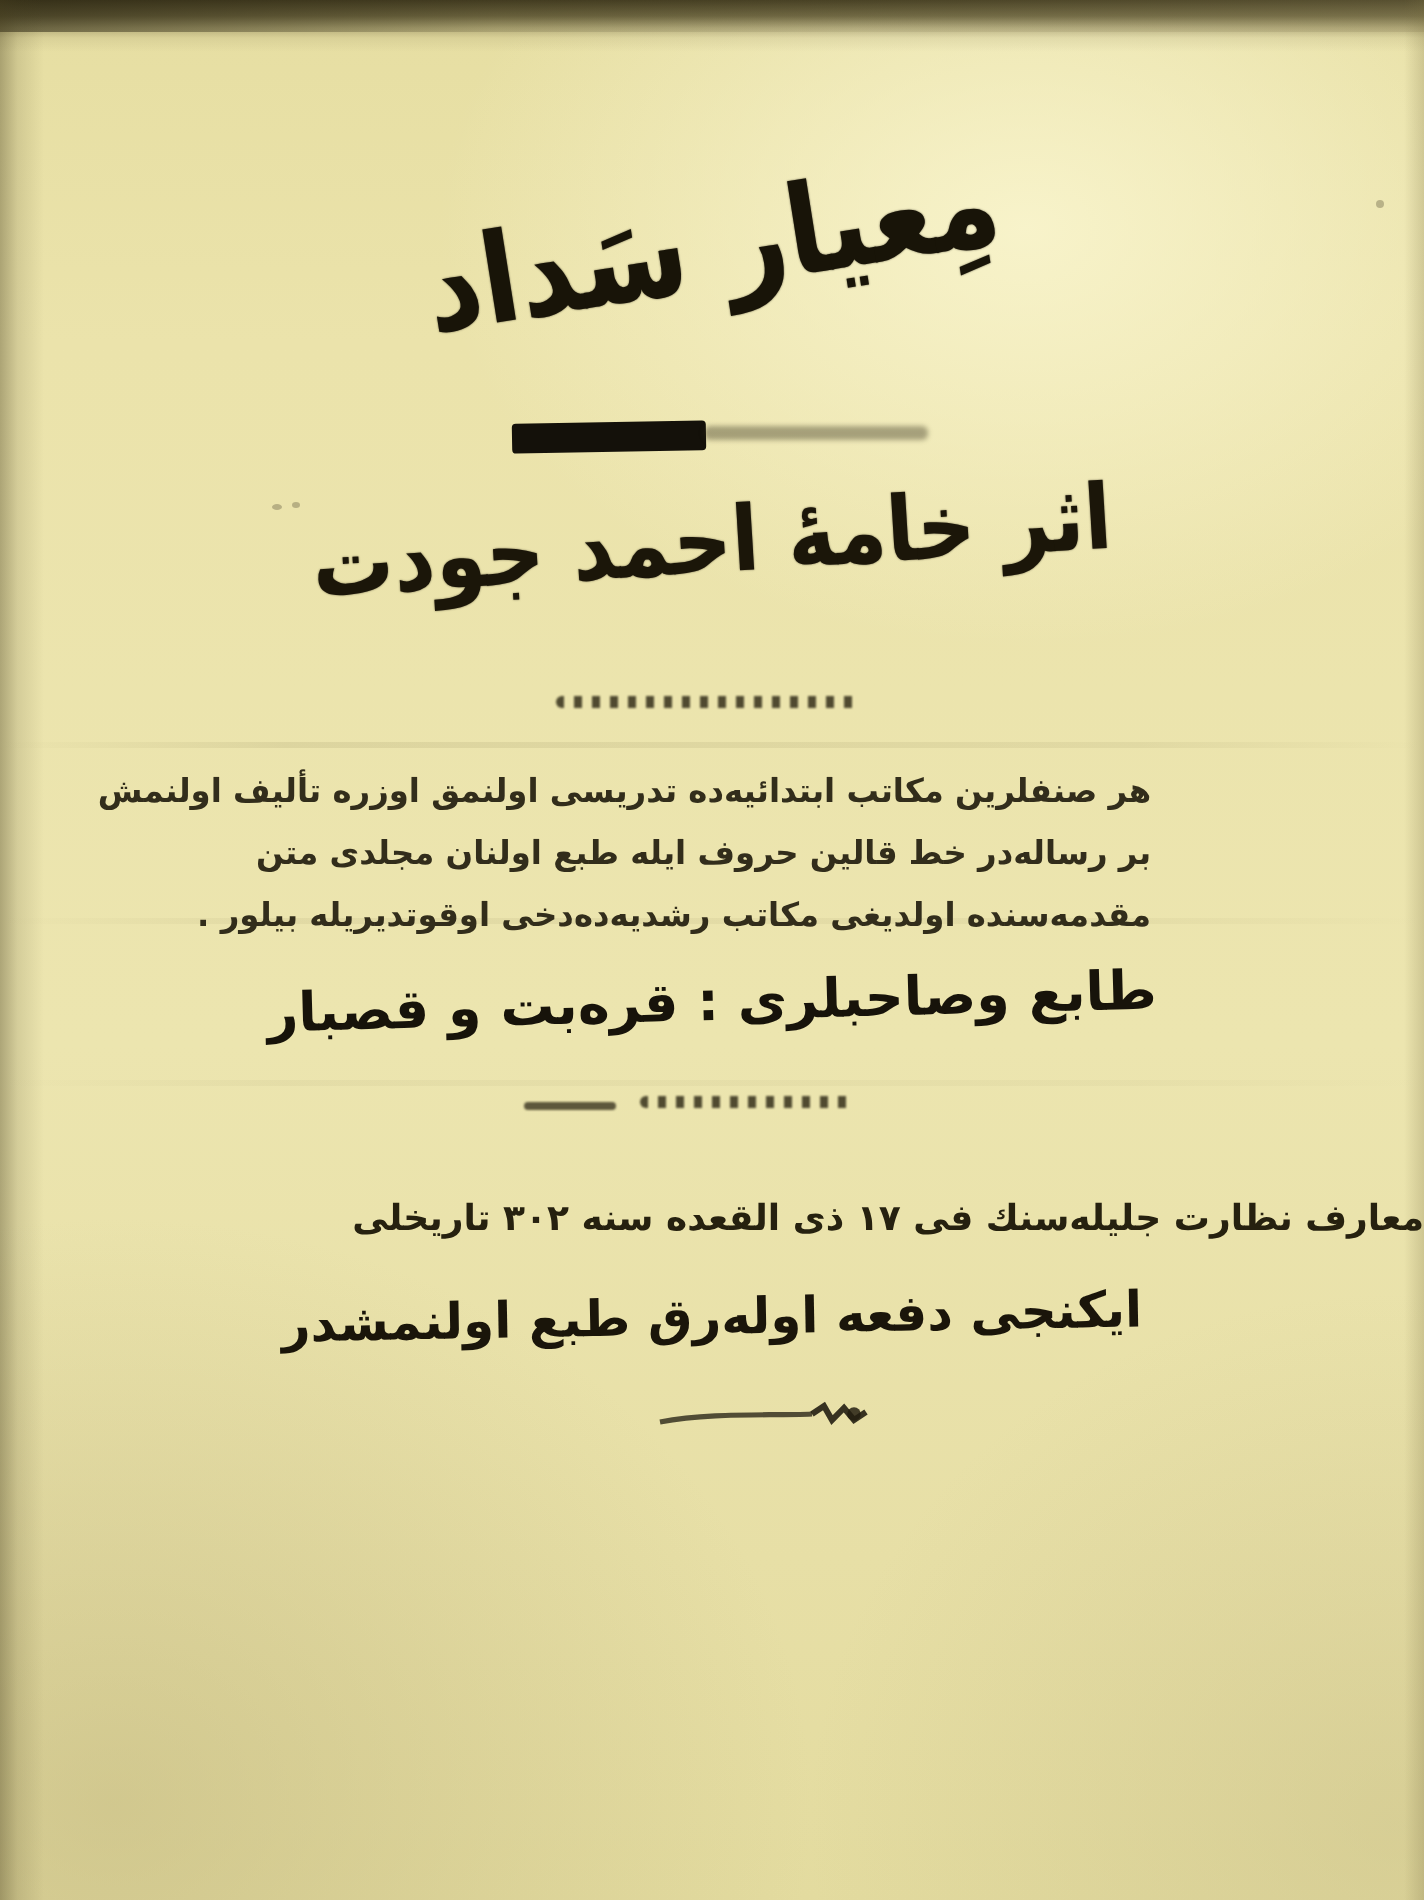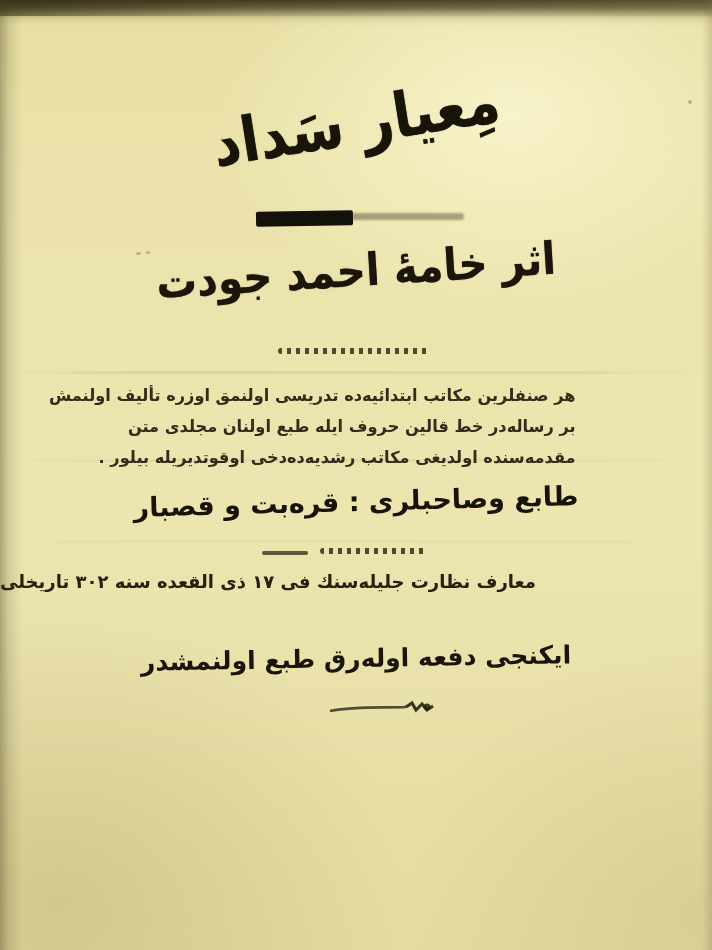--- a/index.html
+++ b/index.html
@@ -80,23 +80,24 @@
   .paragraph .p-line{transform:scaleX(.98);}
   .publisher{
     position:absolute;left:50%;top:486px;width:712px;margin-left:-356px;
     text-align:center;direction:rtl;
     font-size:27px;font-weight:bold;color:#17130a;
     transform:rotate(-1.5deg);
     white-space:nowrap;
   }
   .license{
     position:absolute;left:50%;width:712px;margin-left:-356px;
-    text-align:left;direction:rtl;
+    text-align:right;direction:rtl;
     font-size:18px;font-weight:bold;color:#26210f;
     white-space:nowrap;
+    margin-top:28px;
   }
   .license-1{top:571px;}
   .license-2{top:601px;}
   .edition{
     position:absolute;left:50%;top:644px;width:712px;margin-left:-356px;
     text-align:center;direction:rtl;
     font-size:25px;font-weight:bold;color:#1a150a;
     transform:rotate(-1deg);
     white-space:nowrap;
   }

